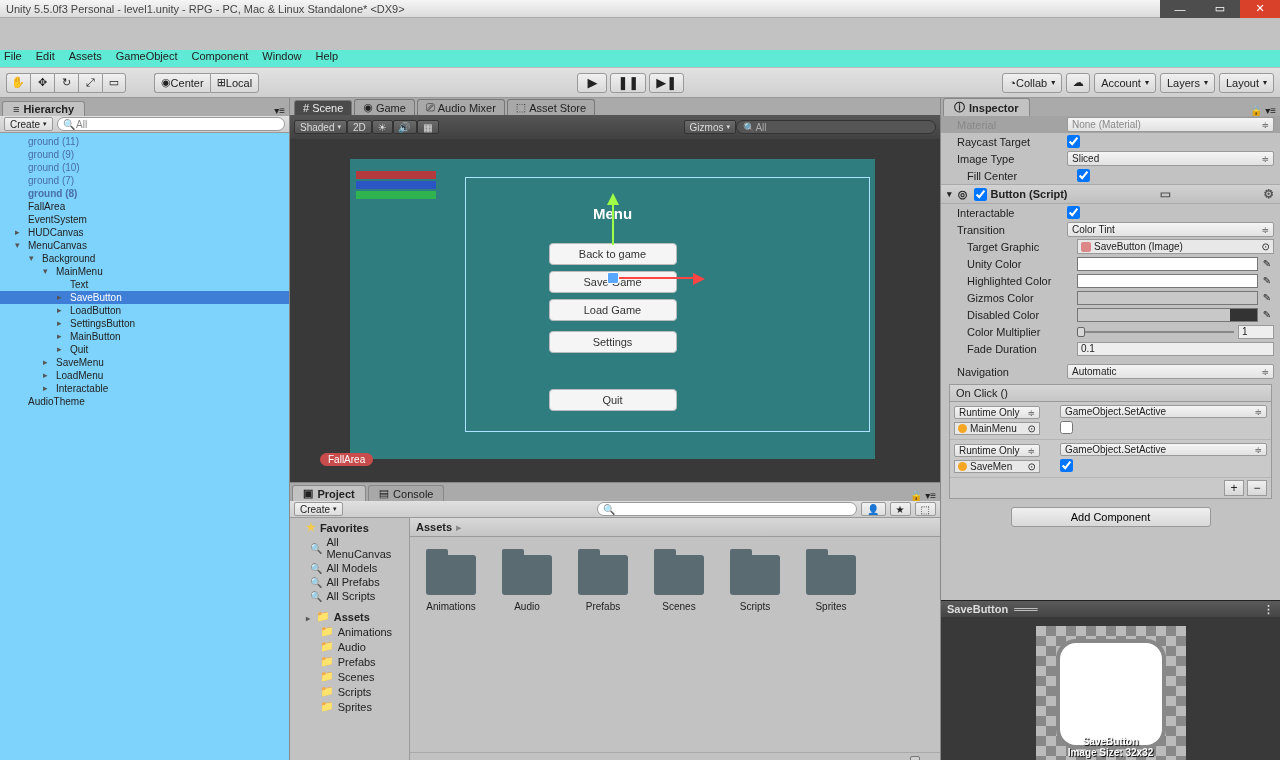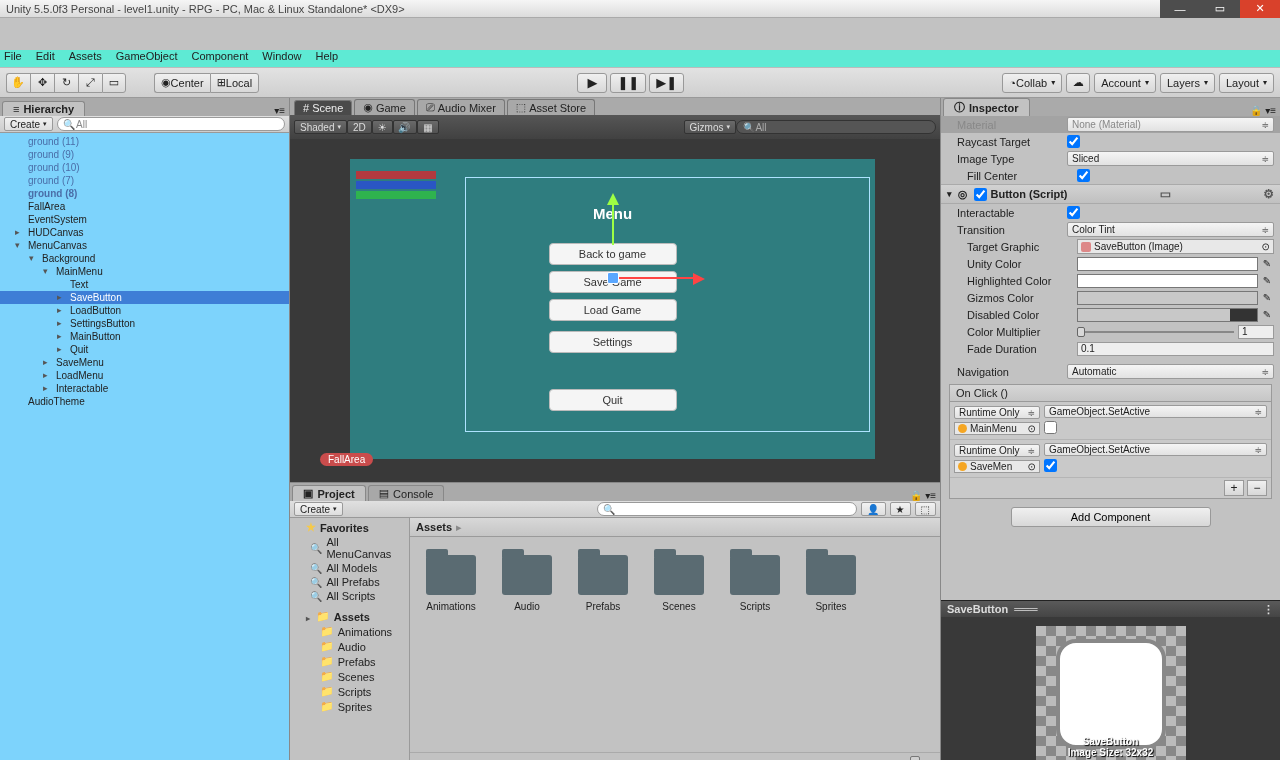--- a/index.html
+++ b/index.html
@@ -91,21 +91,21 @@
 .color-swatch.dark { background:linear-gradient(to right, #c8c8c8 85%, #333 85%); }
 .slider-row { flex:1; display:flex; align-items:center; gap:4px; }
 .slider-track { flex:1; height:2px; background:#888; position:relative; }
 .slider-thumb { position:absolute; left:0; top:-4px; width:8px; height:10px; background:#d8d8d8; border:1px solid #666; border-radius:2px; }
 .num-box { width:36px; height:14px; background:#eee; border:1px solid #9a9a9a; font-size:10px; padding:0 3px; display:flex; align-items:center; }
 .comp-header { background:linear-gradient(#d2d2d2,#c0c0c0); border-top:1px solid #aaa; border-bottom:1px solid #aaa; padding:2px 6px; font-weight:bold; display:flex; align-items:center; gap:4px; }
 .comp-header::before { content:"▾"; font-size:9px; }
 .gear { margin-left:auto; font-size:12px; color:#555; }
 .onclick-box { margin:4px 8px; border:1px solid #9a9a9a; background:#c9c9c9; }
 .onclick-header { background:linear-gradient(#d6d6d6,#c6c6c6); padding:2px 6px; font-size:11px; border-bottom:1px solid #9a9a9a; }
-.onclick-row { display:flex; padding:3px 4px; gap:4px; border-bottom:1px solid #b5b5b5; align-items:center; }
+.onclick-row { display:flex; padding:3px 4px; gap:20px; border-bottom:1px solid #b5b5b5; align-items:center; }
 .onclick-btns { display:flex; justify-content:flex-end; padding:2px 4px; gap:3px; }
 .sq-btn { width:20px; height:16px; background:linear-gradient(#f0f0f0,#d8d8d8); border:1px solid #999; display:flex; align-items:center; justify-content:center; font-size:12px; }
 .add-comp-btn { display:block; margin:8px auto; width:200px; height:20px; background:linear-gradient(#f0f0f0,#d8d8d8); border:1px solid #999; border-radius:3px; font-size:11px; }
 .preview-panel { height:170px; background:#393939; border-top:1px solid #222; display:flex; flex-direction:column; }
 .preview-header { height:16px; background:linear-gradient(#5a5a5a,#454545); color:#ddd; font-size:11px; font-weight:bold; padding:0 6px; display:flex; align-items:center; }
 .preview-body { flex:1; display:flex; align-items:center; justify-content:center; position:relative; }
 .checker { width:150px; height:135px; background:repeating-conic-gradient(#888 0 25%, #bbb 0 50%) 0 0/20px 20px; display:flex; align-items:center; justify-content:center; position:relative; }
 .sprite-shape { width:110px; height:110px; background:#fff; border:4px solid #888; border-radius:20px; }
 .checker-label { position:absolute; bottom:3px; color:#fff; font-size:10px; font-weight:bold; text-shadow:1px 1px 1px #000; text-align:center; }
 .footer { height:22px; background:linear-gradient(#d0d0d0,#bcbcbc); border-top:1px solid #999; }

